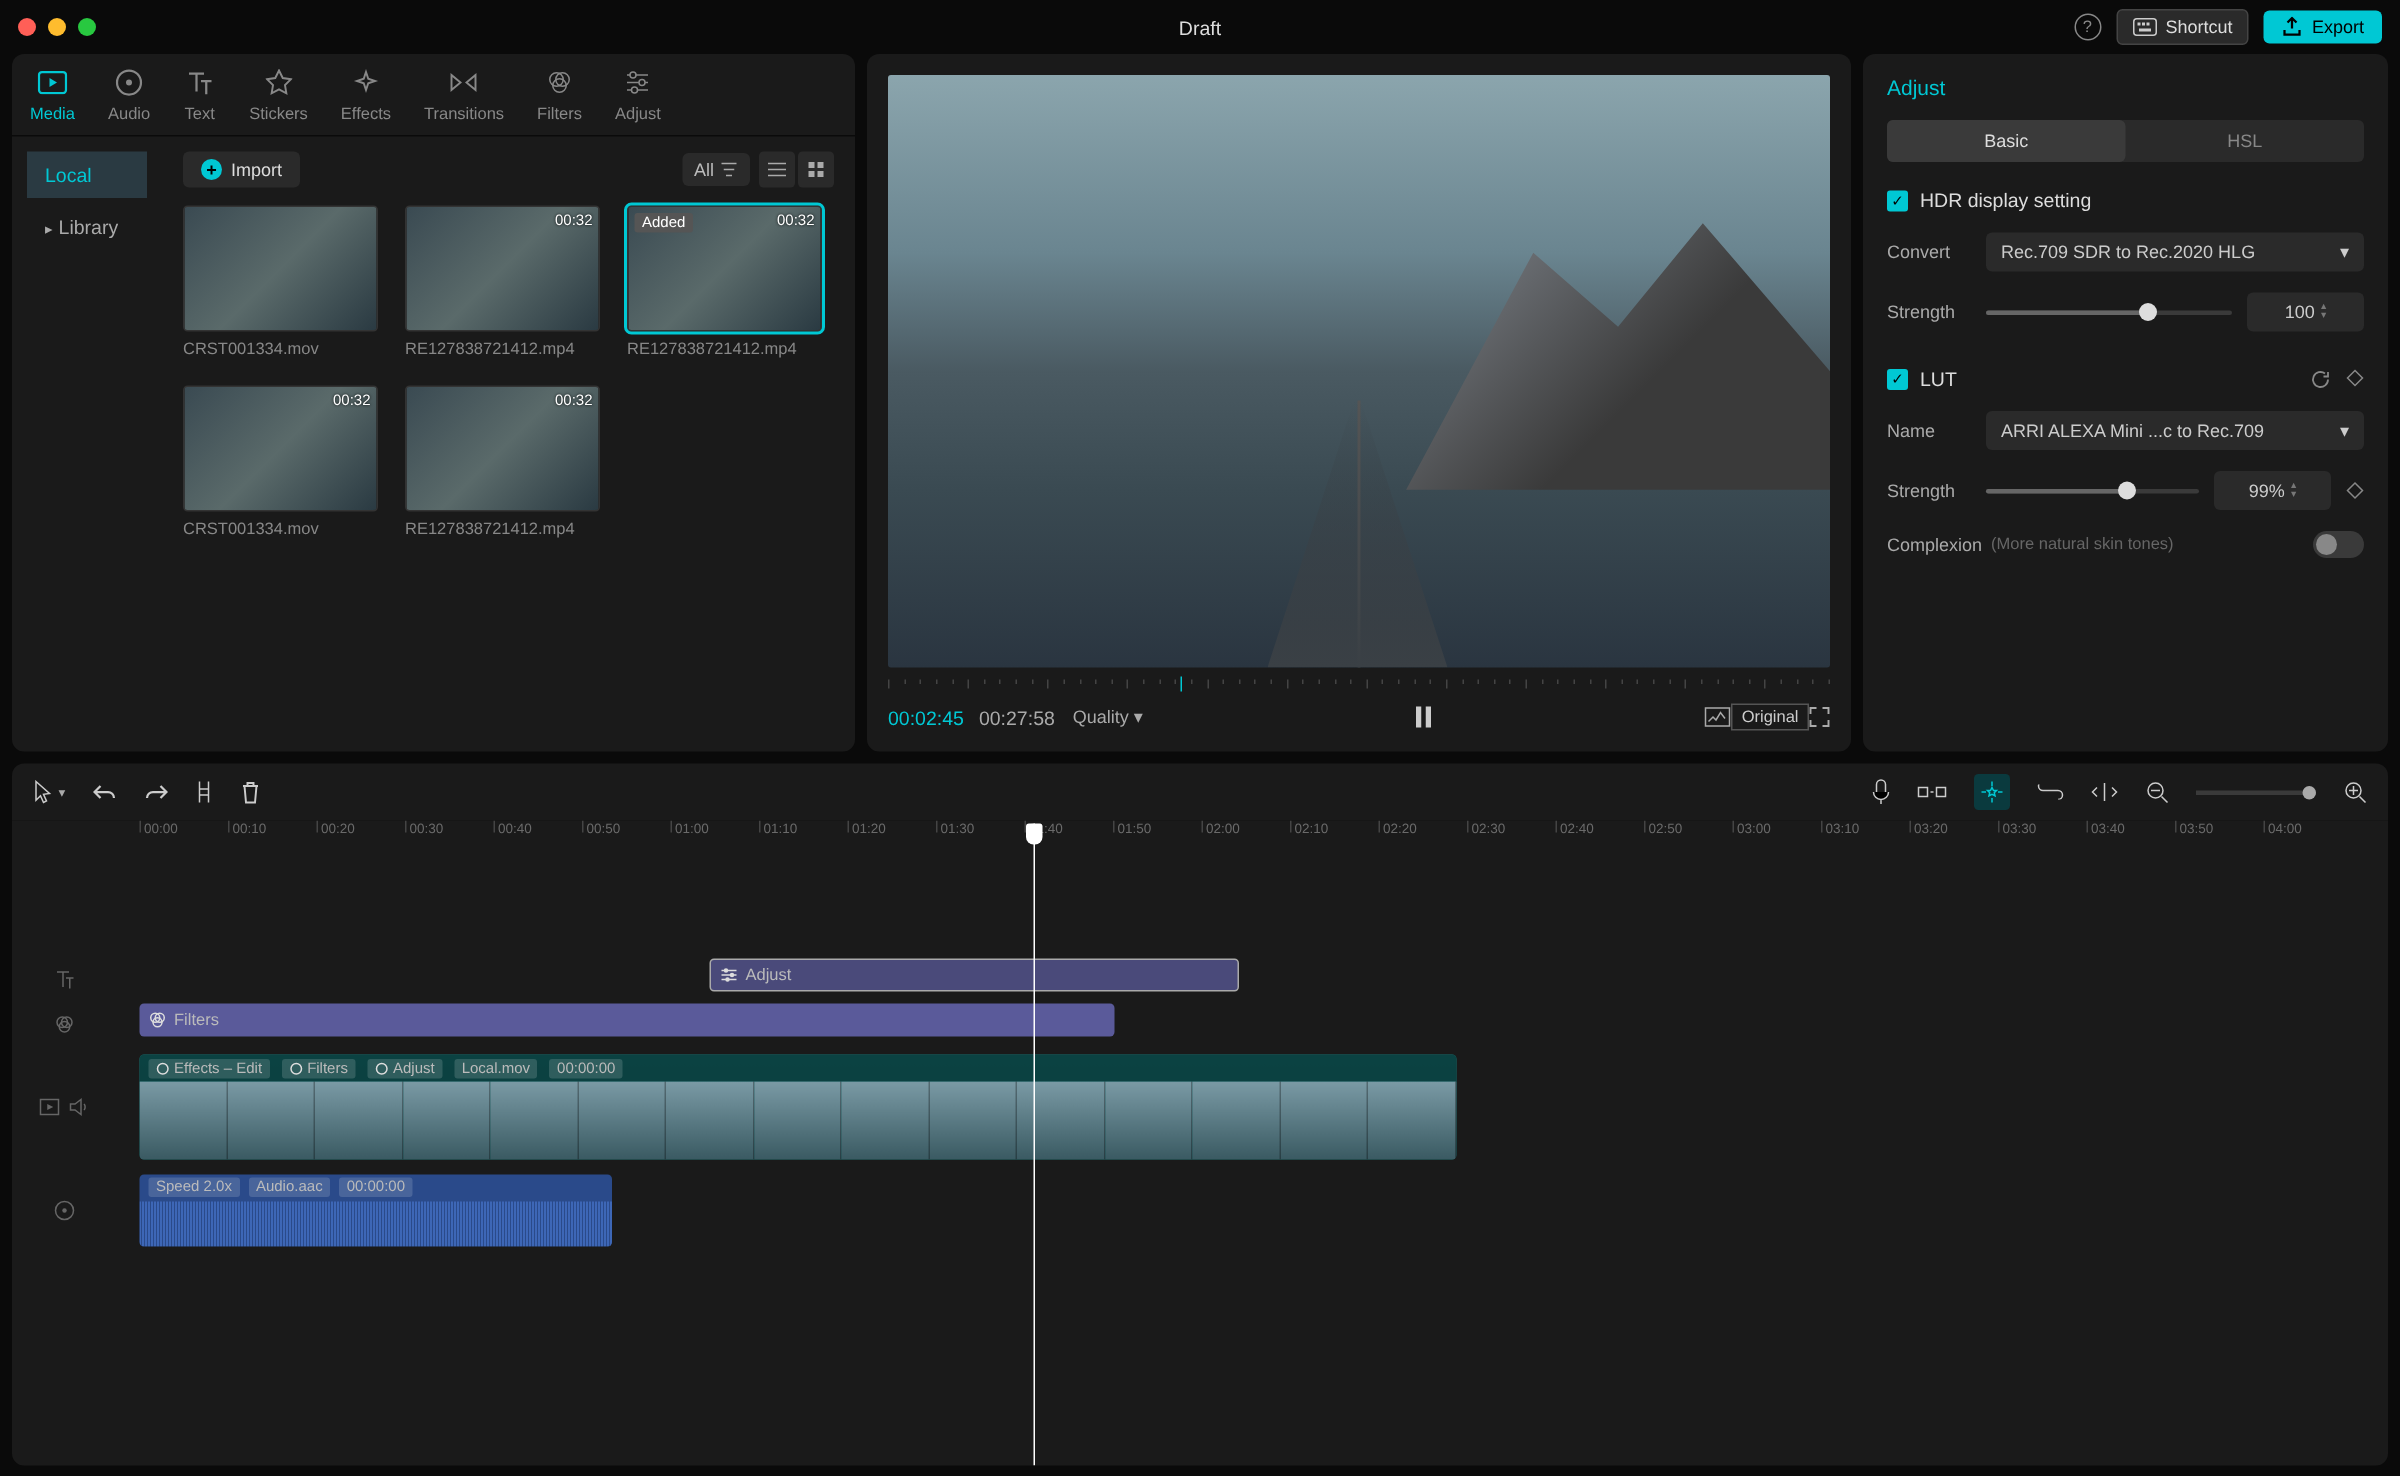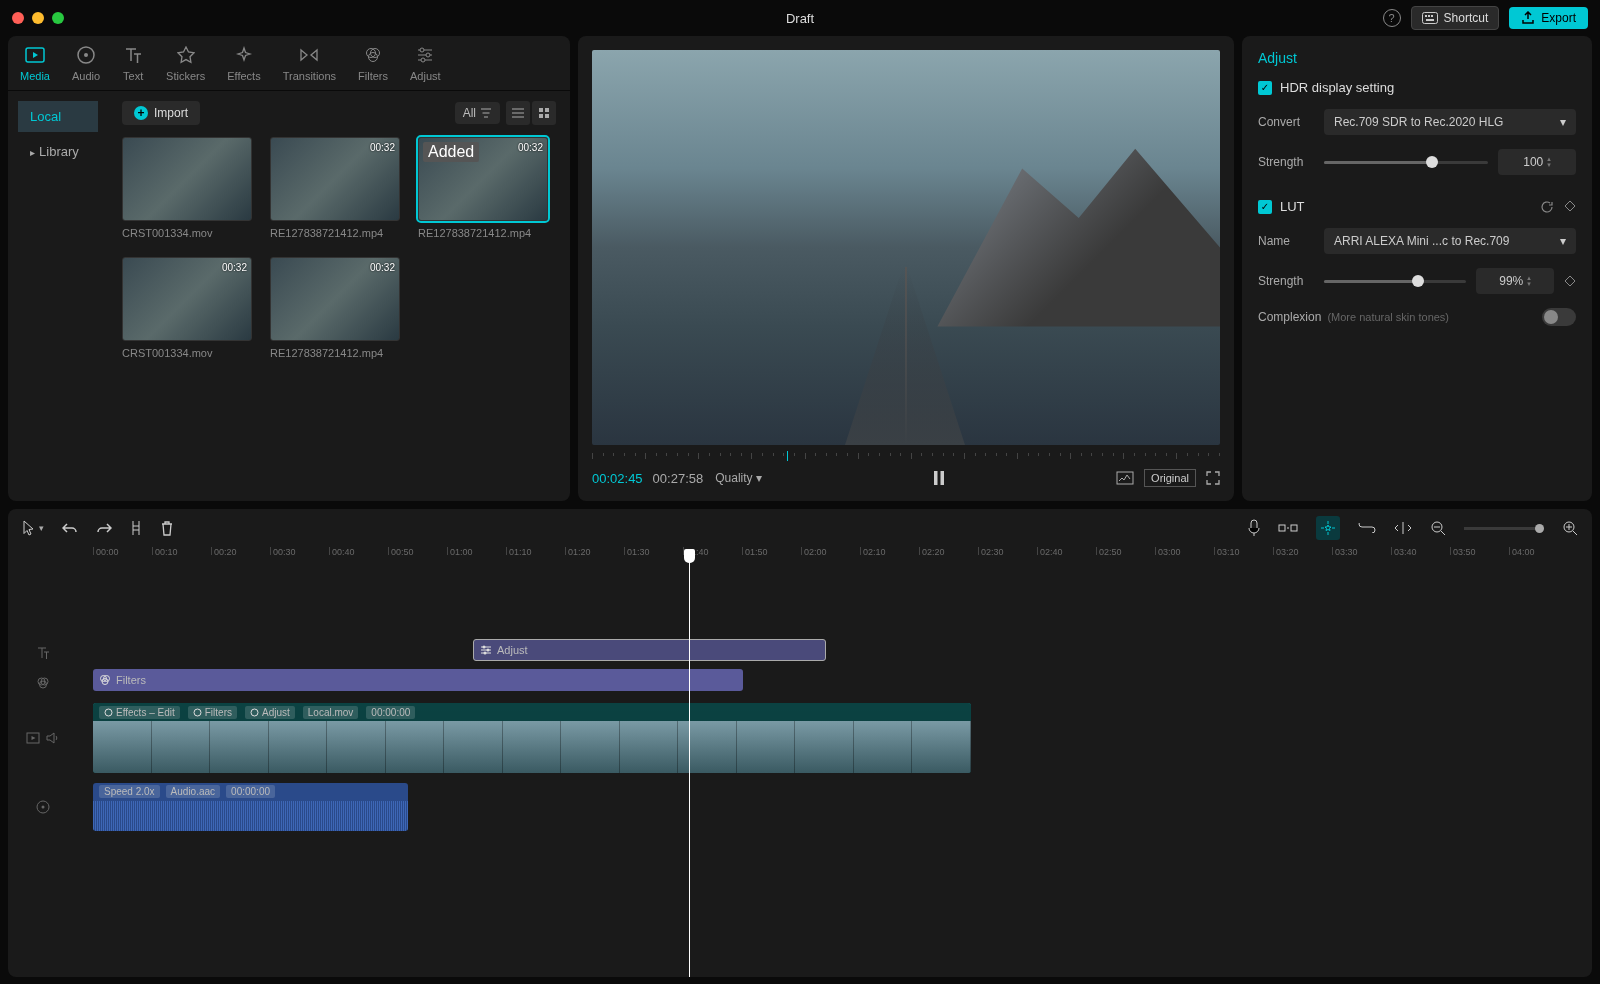--- a/index.html
+++ b/index.html
@@ -41,21 +41,21 @@
 .import-plus { width: 14px; height: 14px; background: #00c8d4; border-radius: 50%; color: #000; display: flex; align-items: center; justify-content: center; font-size: 12px; font-weight: bold; }
 .media-tools { margin-left: auto; display: flex; gap: 6px; align-items: center; }
 .all-filter { background: #2a2a2a; border-radius: 4px; padding: 4px 8px; display: flex; align-items: center; gap: 4px; cursor: pointer; }
 .view-btns { display: flex; gap: 2px; }
 .view-btn { background: #2a2a2a; width: 24px; height: 24px; border-radius: 3px; display: flex; align-items: center; justify-content: center; cursor: pointer; }
 
 .media-grid { display: flex; flex-wrap: wrap; gap: 18px; }
 .media-item { width: 130px; }
 .media-thumb { width: 130px; height: 84px; background: linear-gradient(135deg, #3a4a52 0%, #5a6a6a 50%, #2a3a42 100%); border-radius: 3px; position: relative; border: 1px solid #333; }
 .media-thumb.selected { outline: 2px solid #00c8d4; }
-.media-badge { position: absolute; top: 4px; left: 4px; background: #555; color: #fff; font-size: 16px; padding: 1px 5px; border-radius: 2px; }
+.media-badge { position: absolute; top: 4px; left: 4px; background: #555; color: #fff; font-size: 10px; padding: 1px 5px; border-radius: 2px; }
 .media-dur { position: absolute; top: 4px; right: 4px; color: #fff; font-size: 10px; text-shadow: 0 0 2px #000; }
 .media-name { margin-top: 6px; font-size: 11px; color: #888; white-space: nowrap; overflow: hidden; text-overflow: ellipsis; }
 
 
 .player-panel { flex: 1; background: #1a1a1a; border-radius: 8px; padding: 14px; display: flex; flex-direction: column; }
 .player-header { color: #ddd; font-size: 14px; margin-bottom: 10px; }
 .player-viewport { flex: 1; background: linear-gradient(180deg, #8ba5ad 0%, #6a8590 30%, #4a5a62 50%, #3a4a52 70%, #2a3540 100%); border-radius: 2px; position: relative; overflow: hidden; }
 .mountain { position: absolute; right: 0; bottom: 30%; width: 45%; height: 50%; background: linear-gradient(135deg, #8a9098 0%, #3a3a3a 60%); clip-path: polygon(0 100%, 30% 20%, 50% 45%, 70% 10%, 100% 60%, 100% 100%); }
 .road { position: absolute; bottom: 0; left: 50%; width: 2px; height: 45%; background: #555; transform: translateX(-50%); }
 .road::before { content:''; position: absolute; bottom: 0; left: -60px; width: 120px; height: 100%; background: linear-gradient(180deg, transparent, #3a4045); clip-path: polygon(48% 0, 52% 0, 100% 100%, 0 100%); }
@@ -63,21 +63,21 @@
 .player-scrub { height: 14px; margin-top: 4px; display: flex; align-items: center; position: relative; }
 .scrub-tick { width: 1px; height: 6px; background: #444; }
 .scrub-ticks { display: flex; justify-content: space-between; width: 100%; }
 .scrub-cur { position: absolute; left: 31%; width: 1px; height: 10px; background: #00c8d4; }
 
 .player-controls { display: flex; align-items: center; margin-top: 6px; }
 .time-cur { color: #00c8d4; font-size: 13px; }
 .time-total { color: #aaa; font-size: 13px; margin-left: 10px; }
 .quality-btn { margin-left: 12px; color: #aaa; font-size: 12px; cursor: pointer; }
 .play-btn { margin: 0 auto; cursor: pointer; }
-.player-right-ctrls { display: flex; gap: 10px; align-items: center; }
+.player-right-ctrls { display: flex; align-items: center; }
 .orig-btn { border: 1px solid #555; padding: 2px 6px; font-size: 11px; color: #ccc; cursor: pointer; }
 
 
 .right-panel { width: 350px; background: #1a1a1a; border-radius: 8px; padding: 14px 16px; overflow-y: auto; }
 .right-header { color: #00c8d4; font-size: 14px; margin-bottom: 14px; }
 .sub-tabs { display: flex; background: #2a2a2a; border-radius: 4px; margin-bottom: 18px; }
 .sub-tab { flex: 1; text-align: center; padding: 7px; cursor: pointer; color: #888; border-radius: 4px; }
 .sub-tab.active { background: #3a3a3a; color: #ddd; }
 
 .section-check { display: flex; align-items: center; gap: 8px; margin-bottom: 14px; }
@@ -405,20 +405,24 @@
             <svg width="14" height="14" viewBox="0 0 14 14">
               <path d="M1 5V1h4M13 5V1H9M1 9v4h4M13 9v4H9" fill="none" stroke="#aaa" stroke-width="1.3"></path>
             </svg>
           </div>
       </div>
     </div>
   </div>
 
   <div class="right-panel">
     <div class="right-header">Adjust</div>
+    <div class="sub-tabs">
+      <div class="sub-tab active">Basic</div>
+      <div class="sub-tab">HSL</div>
+    </div>
 
     <div class="section-check">
       <div class="checkbox">✓</div>
       <span class="section-label">HDR display setting</span>
     </div>
     <div class="control-row">
       <span class="control-label">Convert</span>
       <div class="select-box">
         <span>Rec.709 SDR to  Rec.2020 HLG</span>
         <span>▾</span>

